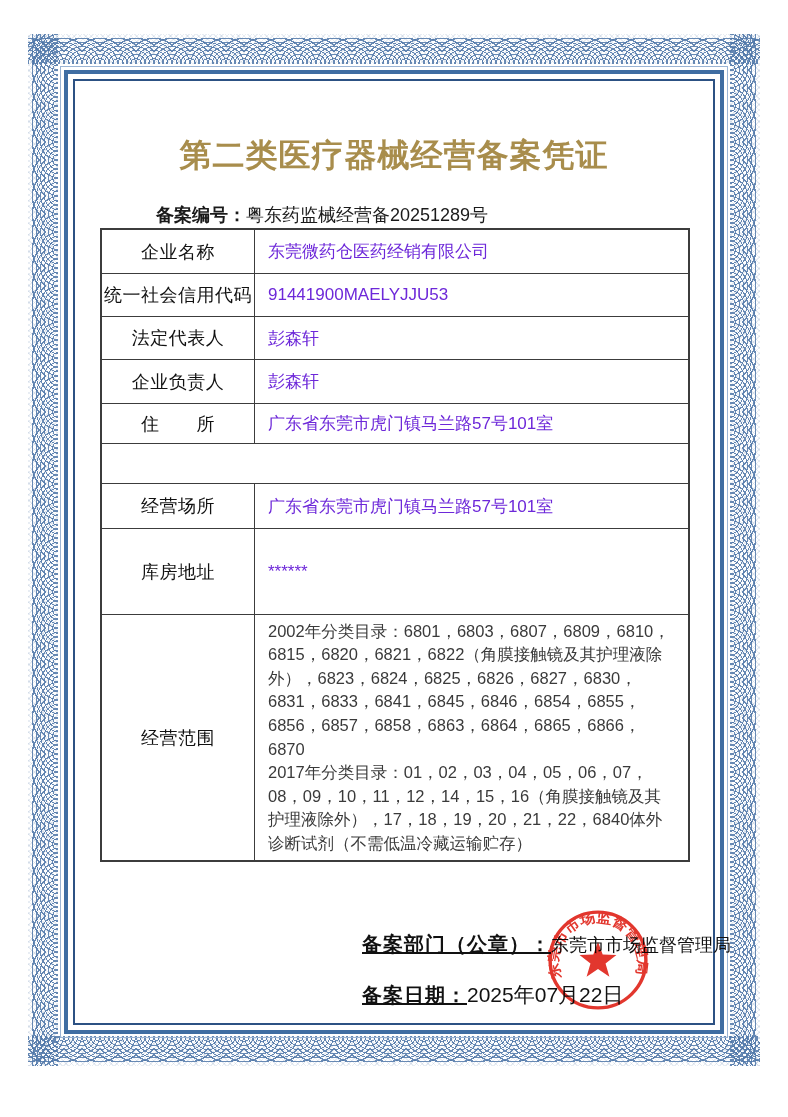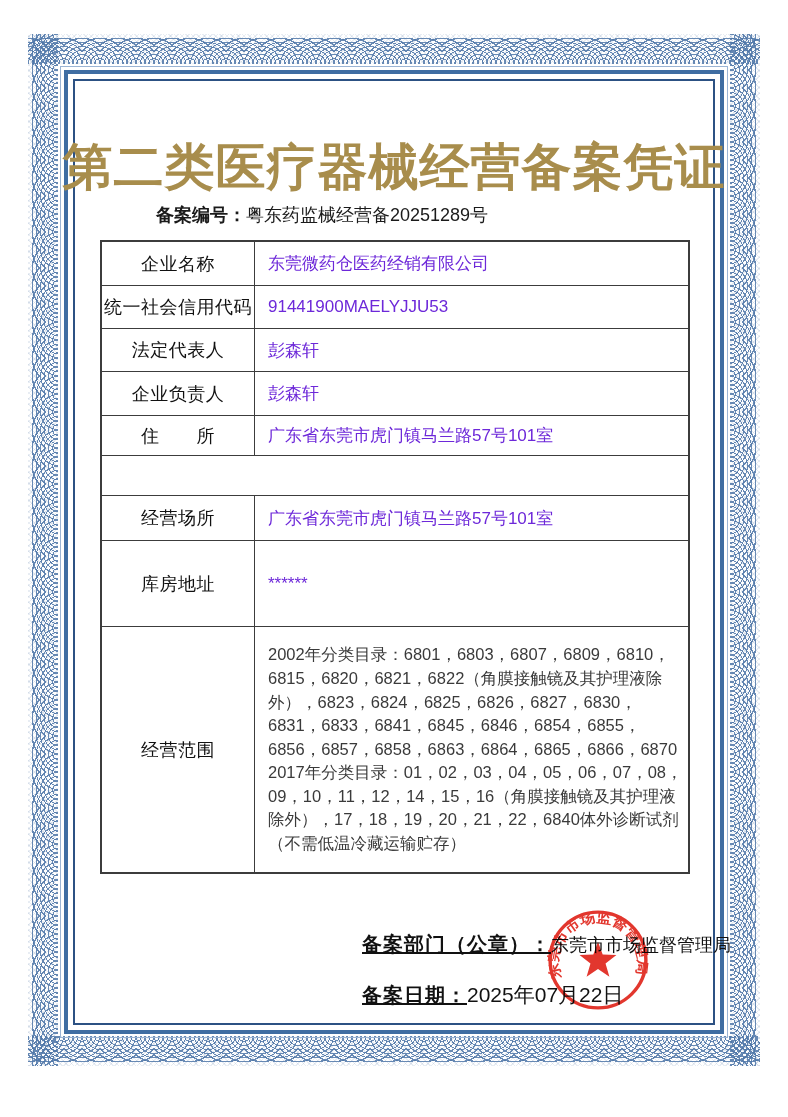--- a/index.html
+++ b/index.html
@@ -33,33 +33,33 @@
     background-image:radial-gradient(circle 28px at 0px 18px,var(--rings)),
                      radial-gradient(circle 28px at 0px 18px,var(--rings)),var(--hatch);
     background-size:30px 36px,30px 36px,auto,auto;
     background-position:0 0,0 18px,0 0,0 0;background-repeat:repeat-y,repeat-y,repeat,repeat;}
   .frame-light{position:absolute;left:60px;right:60px;top:66px;bottom:79px;border:1px solid #9bb4d4;}
   .frame-outer{position:absolute;left:64px;right:64px;top:70px;bottom:83px;border:4px solid #3f6da2;}
   .frame-inner{position:absolute;left:73px;right:73px;top:79px;bottom:92px;border:2px solid #2c5183;}
 
   .title{position:absolute;top:134px;left:0;right:0;text-align:center;
     font-family:"DejaVu Serif","Liberation Serif",serif;font-weight:bold;
-    font-size:50px;color:#a88d4c;letter-spacing:1px;}
+    font-size:32px;color:#a88d4c;letter-spacing:1px;}
   .filing{position:absolute;left:156px;top:203px;font-size:18px;color:#1a1a1a;}
   .filing-label{font-weight:bold;}
 
-  .cert-table{position:absolute;left:100px;top:240px;width:590px;border:2px solid #3c3c3c;box-sizing:border-box;background:#fff;}
+  .cert-table{position:absolute;left:100px;top:228px;width:590px;border:2px solid #3c3c3c;box-sizing:border-box;background:#fff;}
   .trow{display:flex;box-sizing:border-box;border-bottom:1.5px solid #3c3c3c;}
   .trow:last-child{border-bottom:none;}
   .r1{height:44px}.r2{height:43px}.r3{height:43px}.r4{height:44px}
   .r5{height:40px}.r6{height:40px}.r7{height:45px}.r8{height:86px}.r9{height:245px}
   .tlabel{flex:0 0 152px;border-right:1.5px solid #3c3c3c;display:flex;align-items:center;justify-content:center;
     font-size:18px;color:#111;letter-spacing:.5px;text-align:center;}
   .tvalue{flex:1;display:flex;align-items:center;padding:4px 8px 4px 13px;font-size:17px;color:#6d28d9;}
-  .tvalue.scope{flex-direction:column;justify-content:center;align-items:flex-start;line-height:1.43;padding:10px 4px 10px 13px;font-size:16.5px;color:#3a3a3a;}
+  .tvalue.scope{flex-direction:column;justify-content:center;align-items:flex-start;line-height:1.43;padding:10px 16px 10px 13px;font-size:16.5px;color:#3a3a3a;}
   .tvalue.scope p{margin:0;}
 
   .foot-line{position:absolute;left:362px;white-space:nowrap;color:#111;}
   .foot-dept{top:931px;}
   .foot-date{top:981px;}
   .foot-label{font-size:20px;font-weight:bold;letter-spacing:1px;text-decoration:underline;}
   .foot-value{font-size:18px;}
   .foot-date .foot-value{font-size:21px;text-align:right;}
 
   .seal{position:absolute;left:544px;top:906px;width:108px;height:108px;mix-blend-mode:multiply;opacity:.92;}

